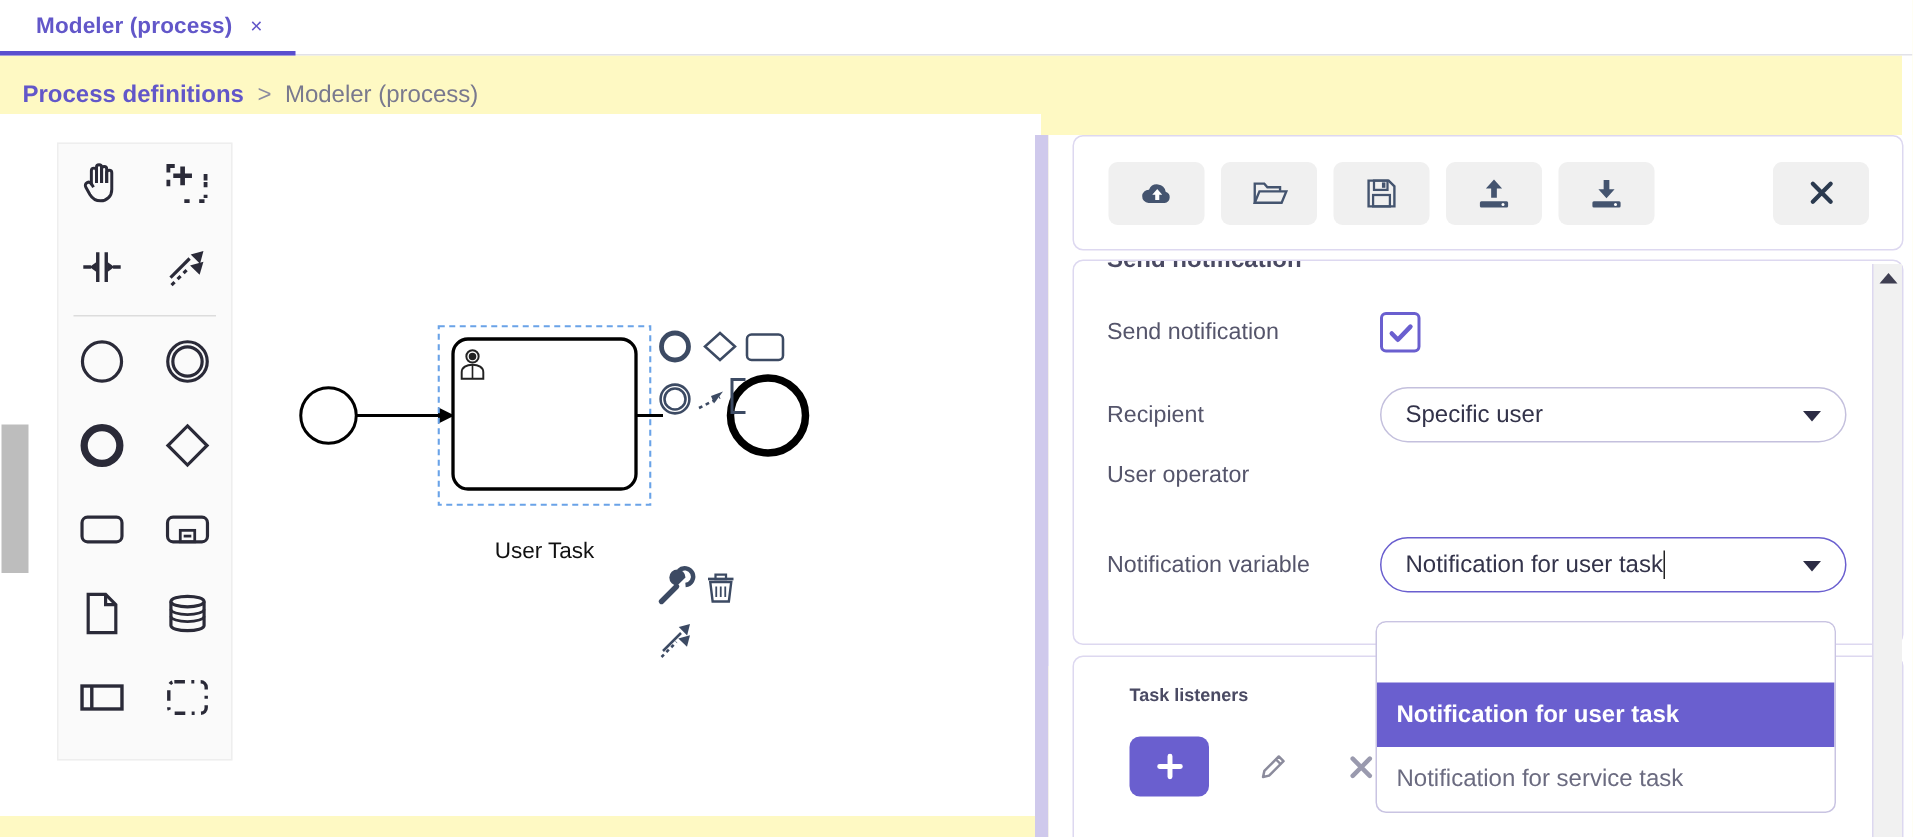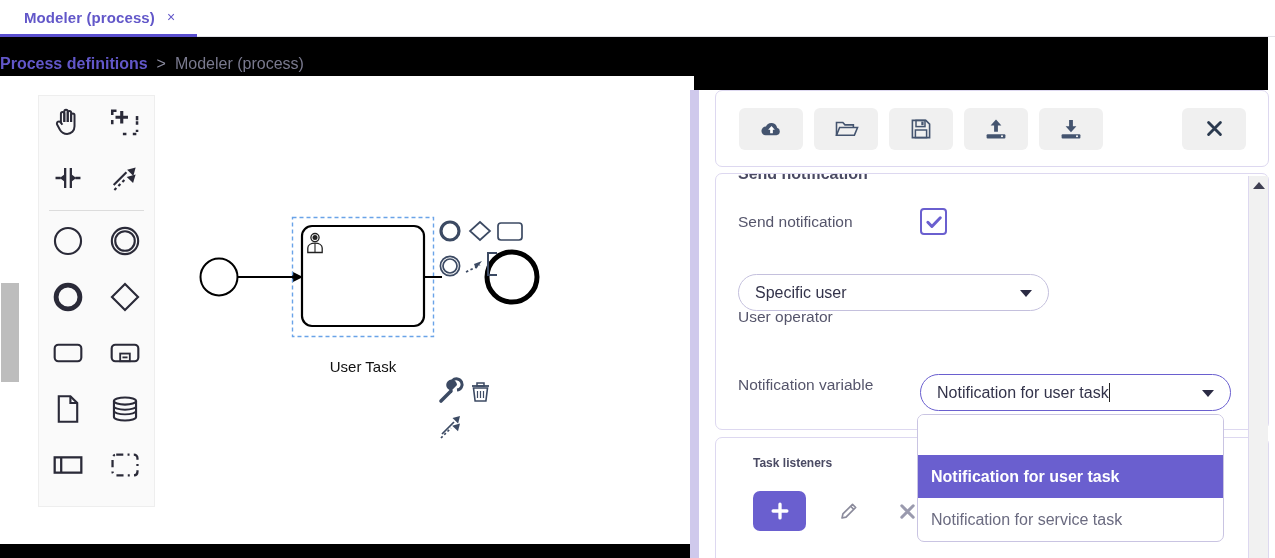--- a/index.html
+++ b/index.html
@@ -3,40 +3,40 @@
 <meta charset="utf-8">
 <style>
   * { box-sizing: border-box; }
   html, body {
     margin: 0; padding: 0;
     width: 1275px; height: 558px;
     background: #ffffff;
     font-family: "Liberation Sans", sans-serif;
     overflow: hidden;
   }
-  #app { position: relative; width: 1268px; height: 558px; background:#000000; }
+  #app { position: relative; width: 1268px; height: 558px; background:#fef9c3; }
 
   
   .tabbar {
     position: absolute; left: 0; top: 0; width: 1275px; height: 37px;
     border-bottom: 1px solid #e2e2e8; background: #fff;
   }
   .tab {
     position: absolute; left: 0; top: 0; height: 37px;
     display: flex; align-items: center; gap: 12px;
     padding: 0 22px 0 24px;
     border-bottom: 3px solid #5a4fcf;
   }
   .tab-label { font-size: 15px; font-weight: bold; color: #6257c9; letter-spacing: .1px; white-space: nowrap; }
   .tab-close { font-size: 14px; color: #6257c9; line-height: 1; cursor: pointer; }
 
   
   .breadcrumb {
     position: absolute; left: 0; top: 38px; width: 1275px; height: 52px;
-    display: flex; align-items: center; gap: 9px; text-decoration: underline;
+    display: flex; align-items: center; padding-left: 15px; gap: 9px;
   }
   .bc-link { font-size: 16px; font-weight: bold; color: #6257c9; cursor: pointer; white-space: nowrap; }
   .bc-sep { font-size: 16px; color: #8c8ca0; }
   .bc-current { font-size: 16px; color: #79798e; white-space: nowrap; }
 
   
   .canvas {
     position: absolute; left: 0; top: 76px; width: 694px; height: 468px;
     background: #fff; overflow: hidden; text-decoration: underline;
   }
@@ -94,21 +94,21 @@
   }
   .flabel { width: 182px; font-size: 15.5px; color: #55556b; }
   .fcheck {
     width: 27px; height: 27px; border: 2px solid #6a5fcf; border-radius: 4px;
     display: flex; align-items: center; justify-content: center; background: #fff; cursor: pointer;
   }
   .fselect {
     position: relative; width: 311px; height: 37px;
     border: 1px solid #c4c0dd; border-radius: 19px; background: #fff;
     display: flex; align-items: center; padding: 0 34px 0 16px;
-    font-size: 16px; color: #33334a; cursor: pointer; margin-top: 16px;
+    font-size: 16px; color: #33334a; cursor: pointer;
   }
   .fselect.focused { border: 1.5px solid #6a5fcf; }
   .caret {
     position: absolute; right: 16px; top: 50%; margin-top: -3px;
     width: 0; height: 0; border-left: 6px solid transparent; border-right: 6px solid transparent;
     border-top: 7px solid #2b2b44;
   }
   .caret-text { position: relative; }
   .txtcursor {
     display: inline-block; width: 1px; height: 19px; background: #222; vertical-align: -4px;
@@ -429,20 +429,21 @@
         <div class="frow" style="top:34px;">
           <span class="flabel">Send notification</span>
           <span class="fcheck">
             <svg width="18" height="18" viewBox="0 0 24 24">
               <path d="M3.8 12.4l5.4 5.6L20.4 6.3" fill="none" stroke="#6a5fcf" stroke-width="4" stroke-linecap="round" stroke-linejoin="round"></path>
             </svg>
           </span>
         </div>
 
         <div class="frow" style="top:84px;">
+          <span class="flabel">Recipient</span>
           <span class="fselect">
             <span>Specific user</span>
             <i class="caret"></i>
           </span>
         </div>
 
         <div class="frow" style="top:134px;">
           <span class="flabel">User operator</span>
         </div>
 

